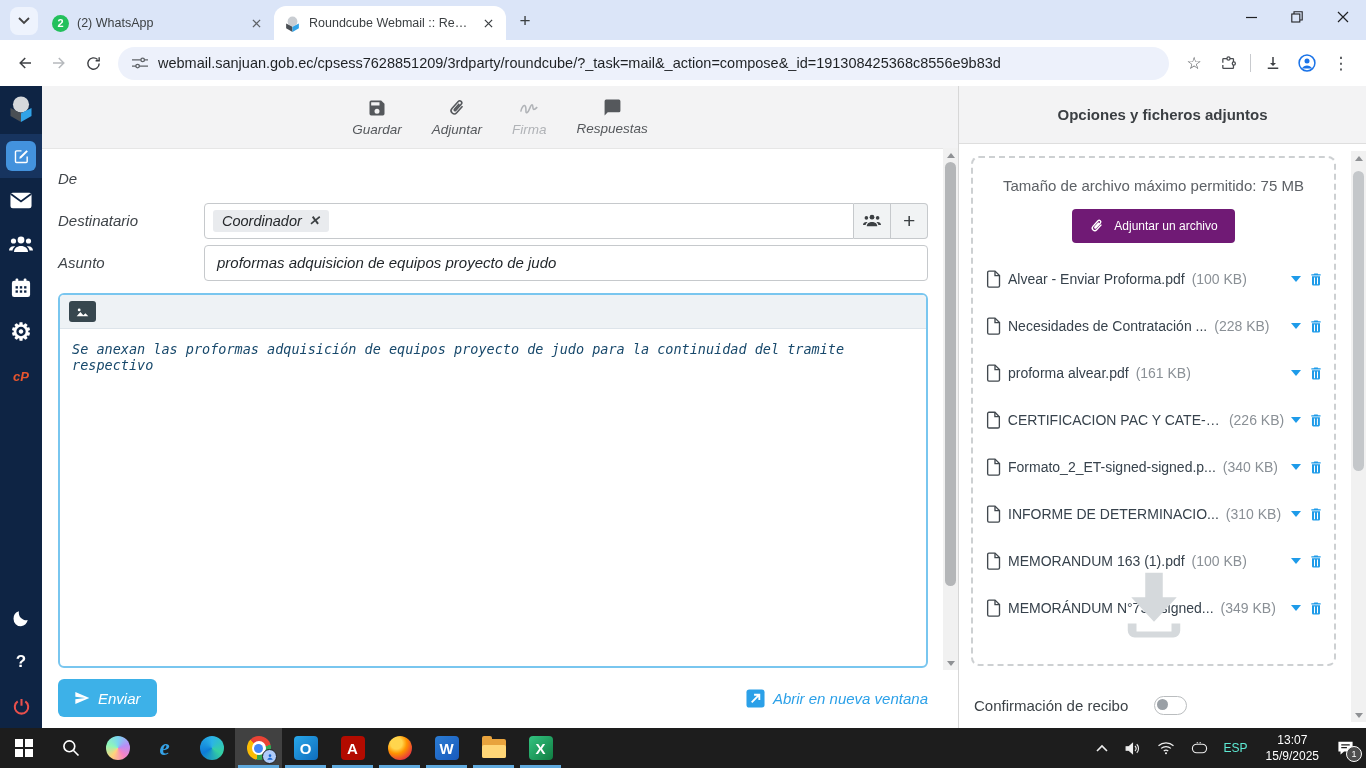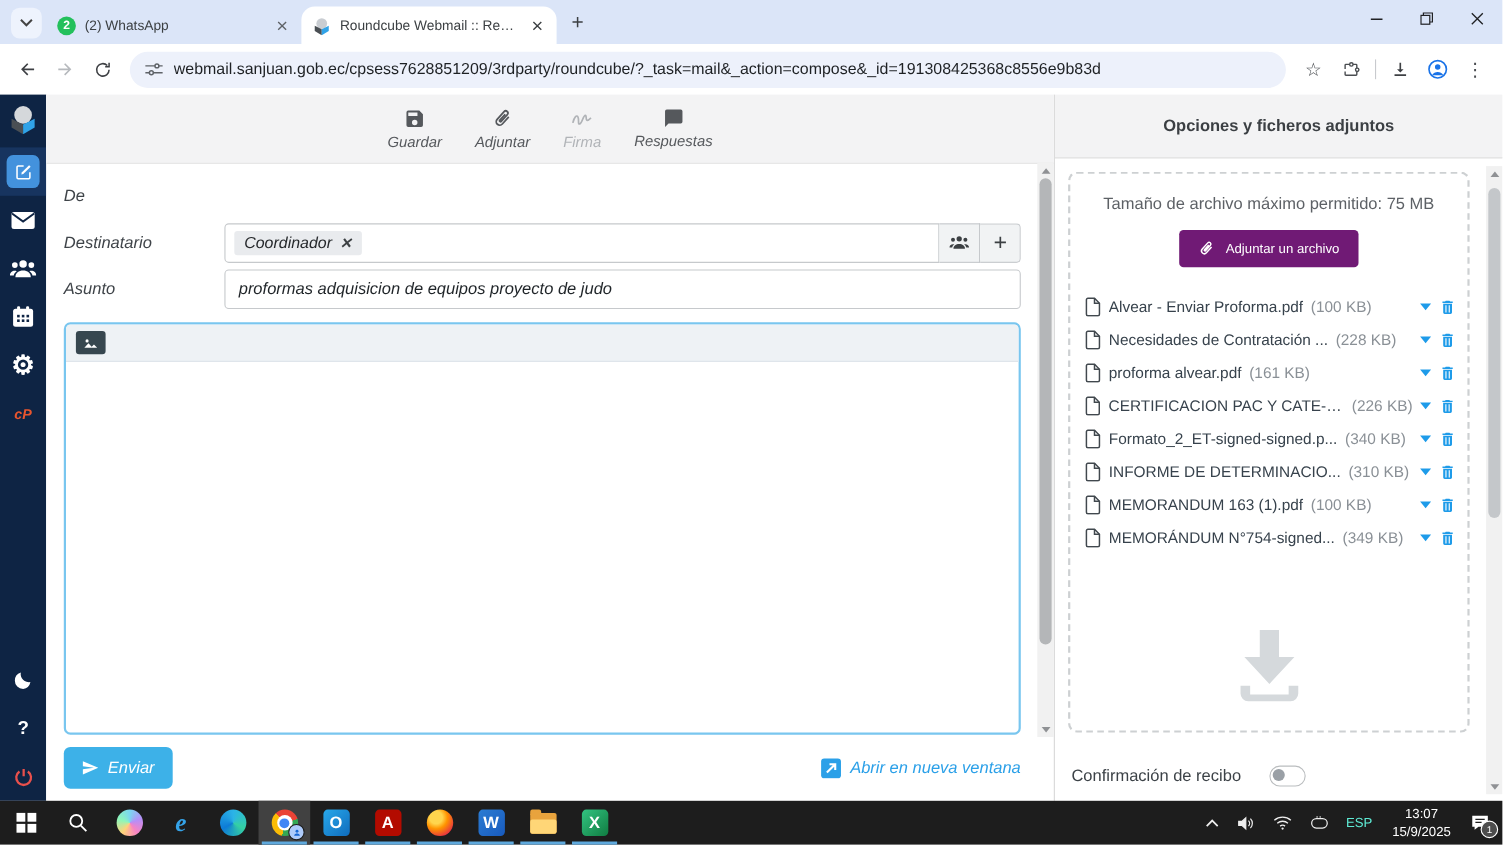--- a/index.html
+++ b/index.html
@@ -71,21 +71,21 @@
   .tri.down{border-top:5px solid #8f9194;}
 
   
   .options{flex:1;display:flex;flex-direction:column;background:#fff;}
   .opthead{height:57px;background:#f3f3f4;border-bottom:1px solid #dedede;display:flex;align-items:center;justify-content:center;font-size:15px;font-weight:bold;color:#3b3f43;flex:0 0 auto;}
   .optbody{flex:1;position:relative;overflow:hidden;}
   .dropbox{position:absolute;left:12px;right:30px;top:12px;bottom:62px;border:2px dashed #cdd0d2;border-radius:8px;padding-top:19px;box-sizing:border-box;}
   .maxsize{text-align:center;font-size:15px;color:#5d6166;}
   .attachbtn{margin:15px auto 0 auto;width:fit-content;background:#701a75;color:#fff;border-radius:4px;padding:9px 17px;font-size:12px;display:flex;align-items:center;gap:9px;}
   .attlist{margin:21px 10px 0 13px;}
-  .attrow{display:flex;align-items:center;height:30px;gap:7px;}
+  .attrow{display:flex;align-items:center;height:30px;gap:7px;margin-top:17px;}
   .aname{font-size:14px;color:#37424c;white-space:nowrap;overflow:hidden;text-overflow:ellipsis;}
   .asize{font-size:14px;color:#8a9096;white-space:nowrap;}
   .acaret{margin-left:auto;width:0;height:0;border-left:5px solid transparent;border-right:5px solid transparent;border-top:6px solid #1e9be9;}
   .bigdl{position:absolute;bottom:16px;left:50%;transform:translateX(-50%);}
   .receipt{position:absolute;left:15px;top:552px;display:flex;align-items:center;}
   .receipt .rlabel{font-size:15px;color:#3c4247;width:180px;}
   .toggle{width:31px;height:17px;border:1px solid #babdbf;border-radius:10px;background:#fff;position:relative;}
   .toggle::before{content:'';position:absolute;left:2px;top:2px;width:11px;height:11px;border-radius:50%;background:#9aa0a6;}
 
   
@@ -358,20 +358,21 @@
       <div class="editor">
         <div class="edhead">
           <span class="imgbtn">
             <svg width="15" height="12" viewBox="0 0 18 14">
                 <rect x="0" y="0" width="18" height="14" rx="1.5" fill="#37474f"></rect>
                 <circle cx="5" cy="4.5" r="1.7" fill="#fff"></circle>
                 <path d="M2 12l4.5-5 3.5 4 2.5-2.5L16 12z" fill="#fff"></path>
               </svg>
           </span>
         </div>
+        <div class="edbody">Se anexan las proformas adquisición de equipos proyecto de judo para la continuidad del tramite respectivo</div>
       </div>
 
       <div class="bottombar">
         <div class="sendbtn">
           <svg width="16" height="16" viewBox="0 0 24 24" fill="#fff">
               <path d="M2 21l21-9L2 3v7l15 2-15 2z"></path>
             </svg>
           <span>Enviar</span>
         </div>
         <div class="openlink">

